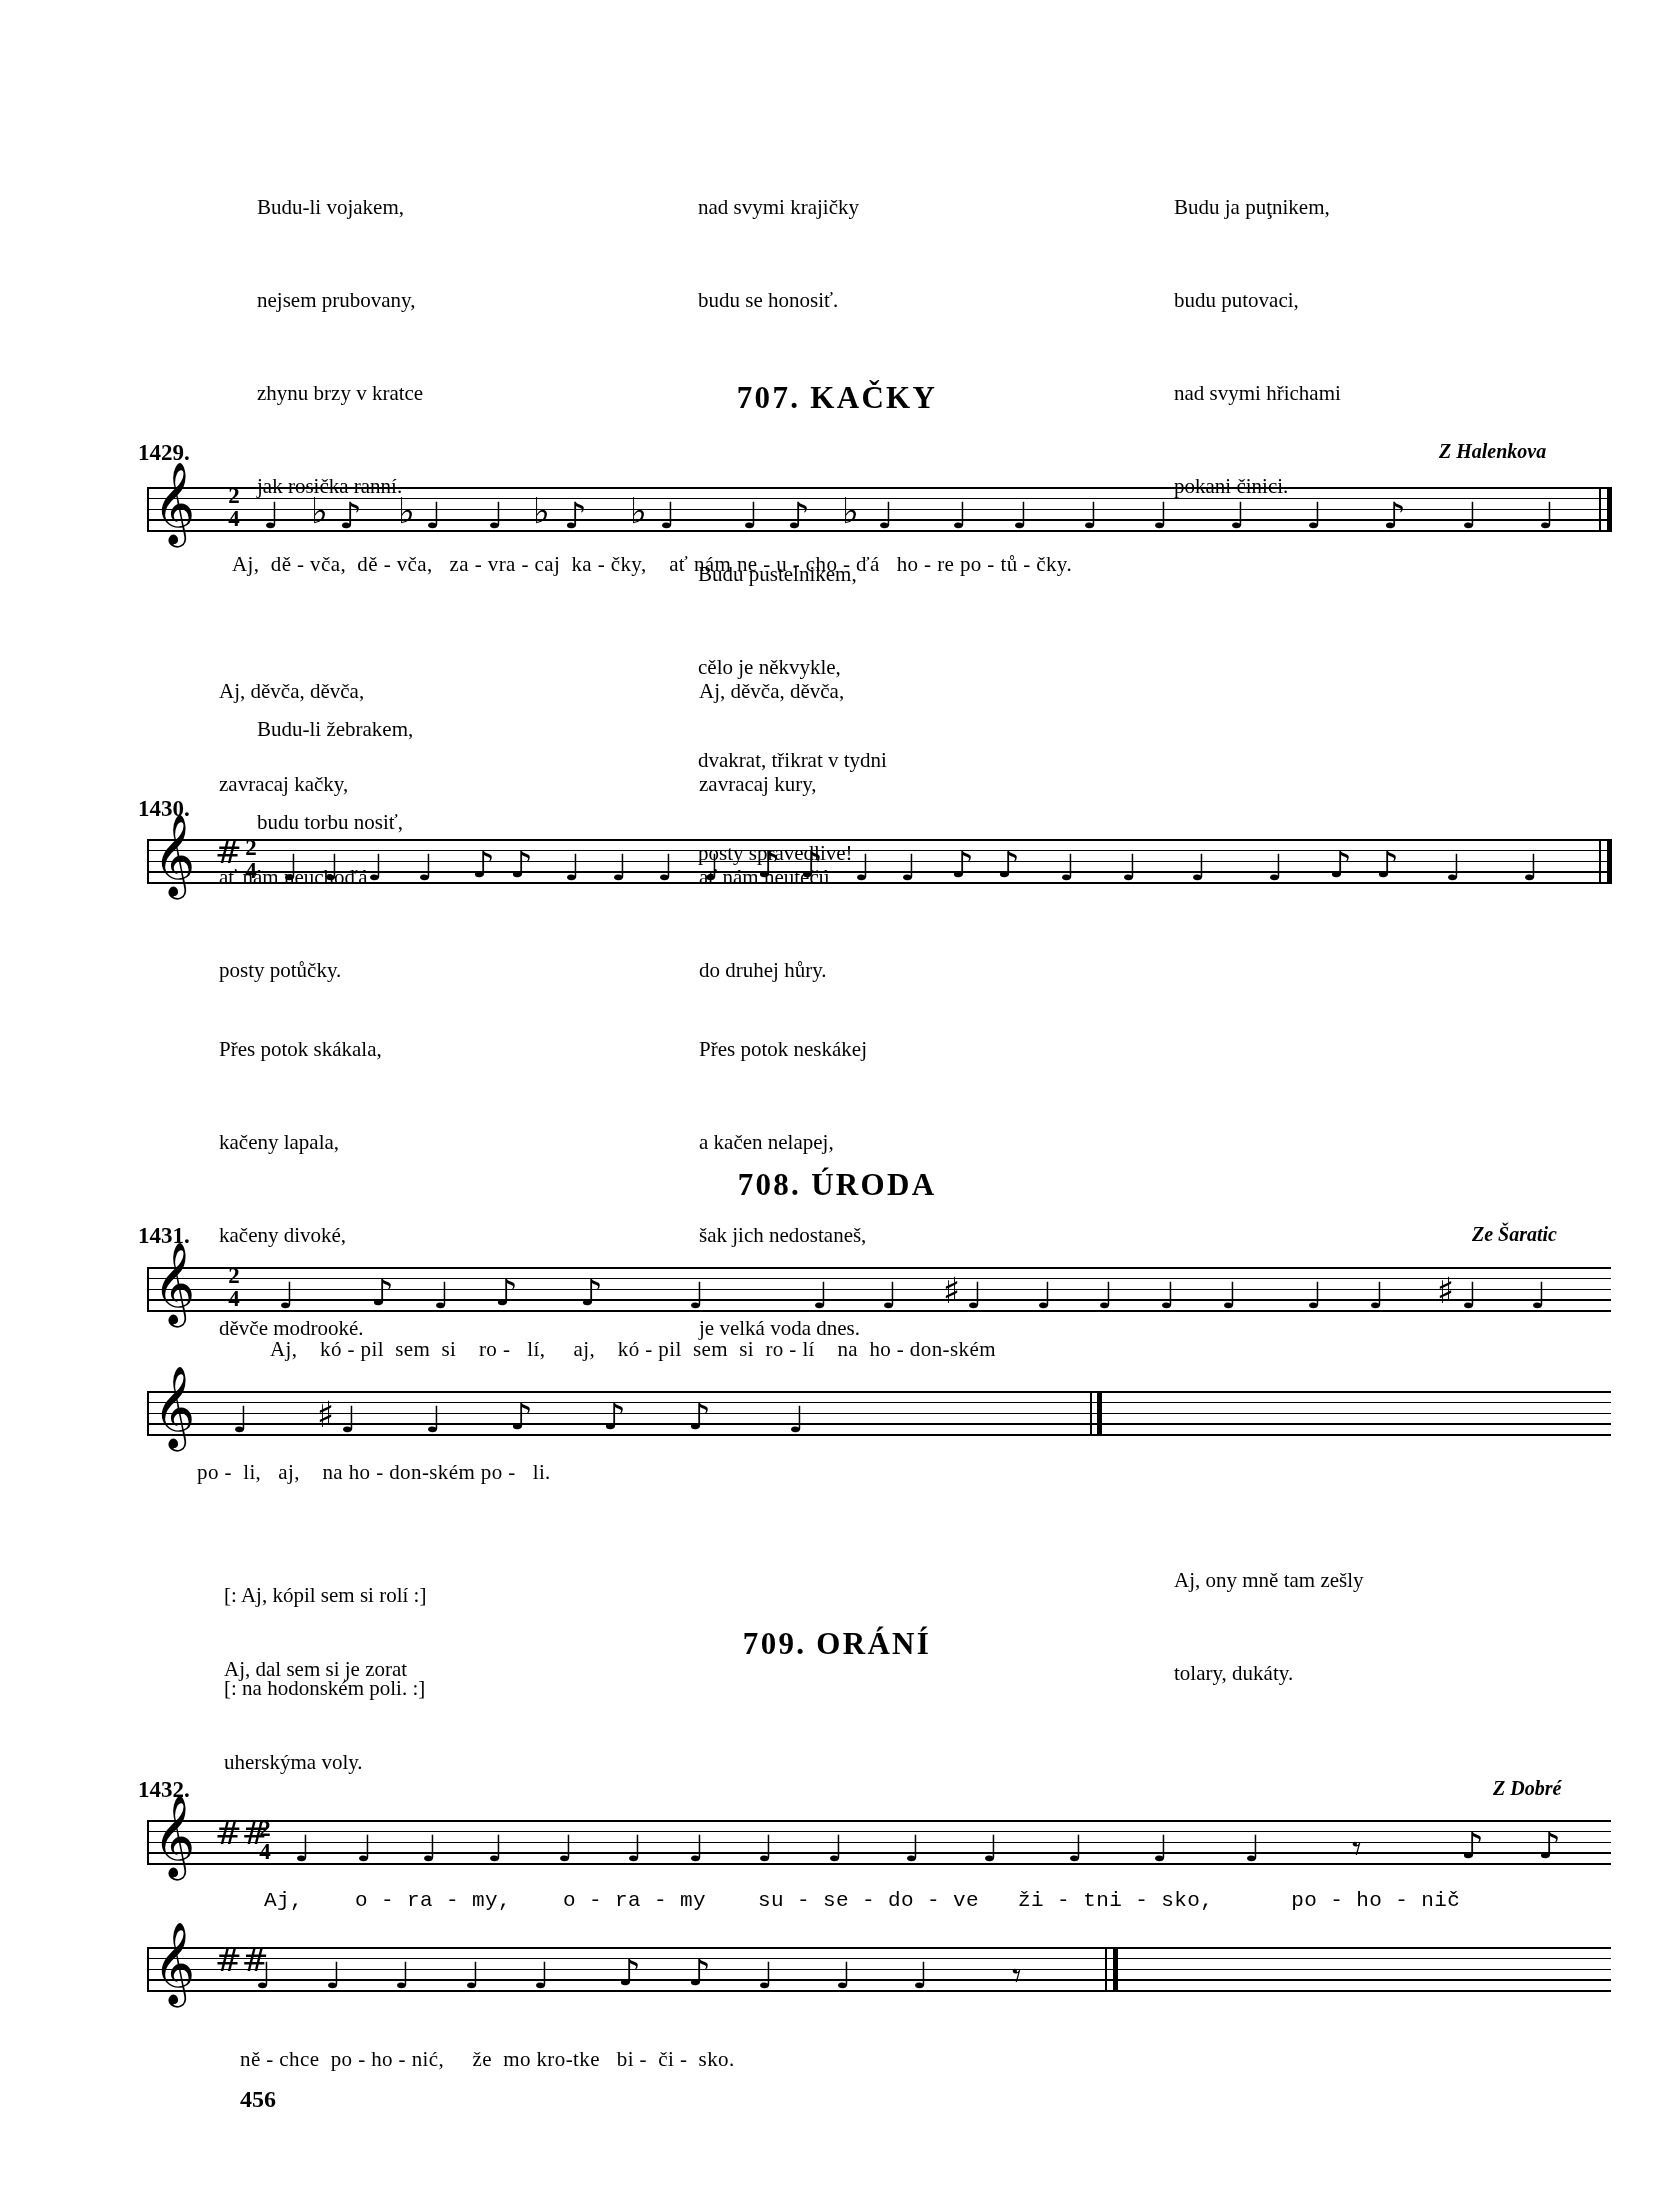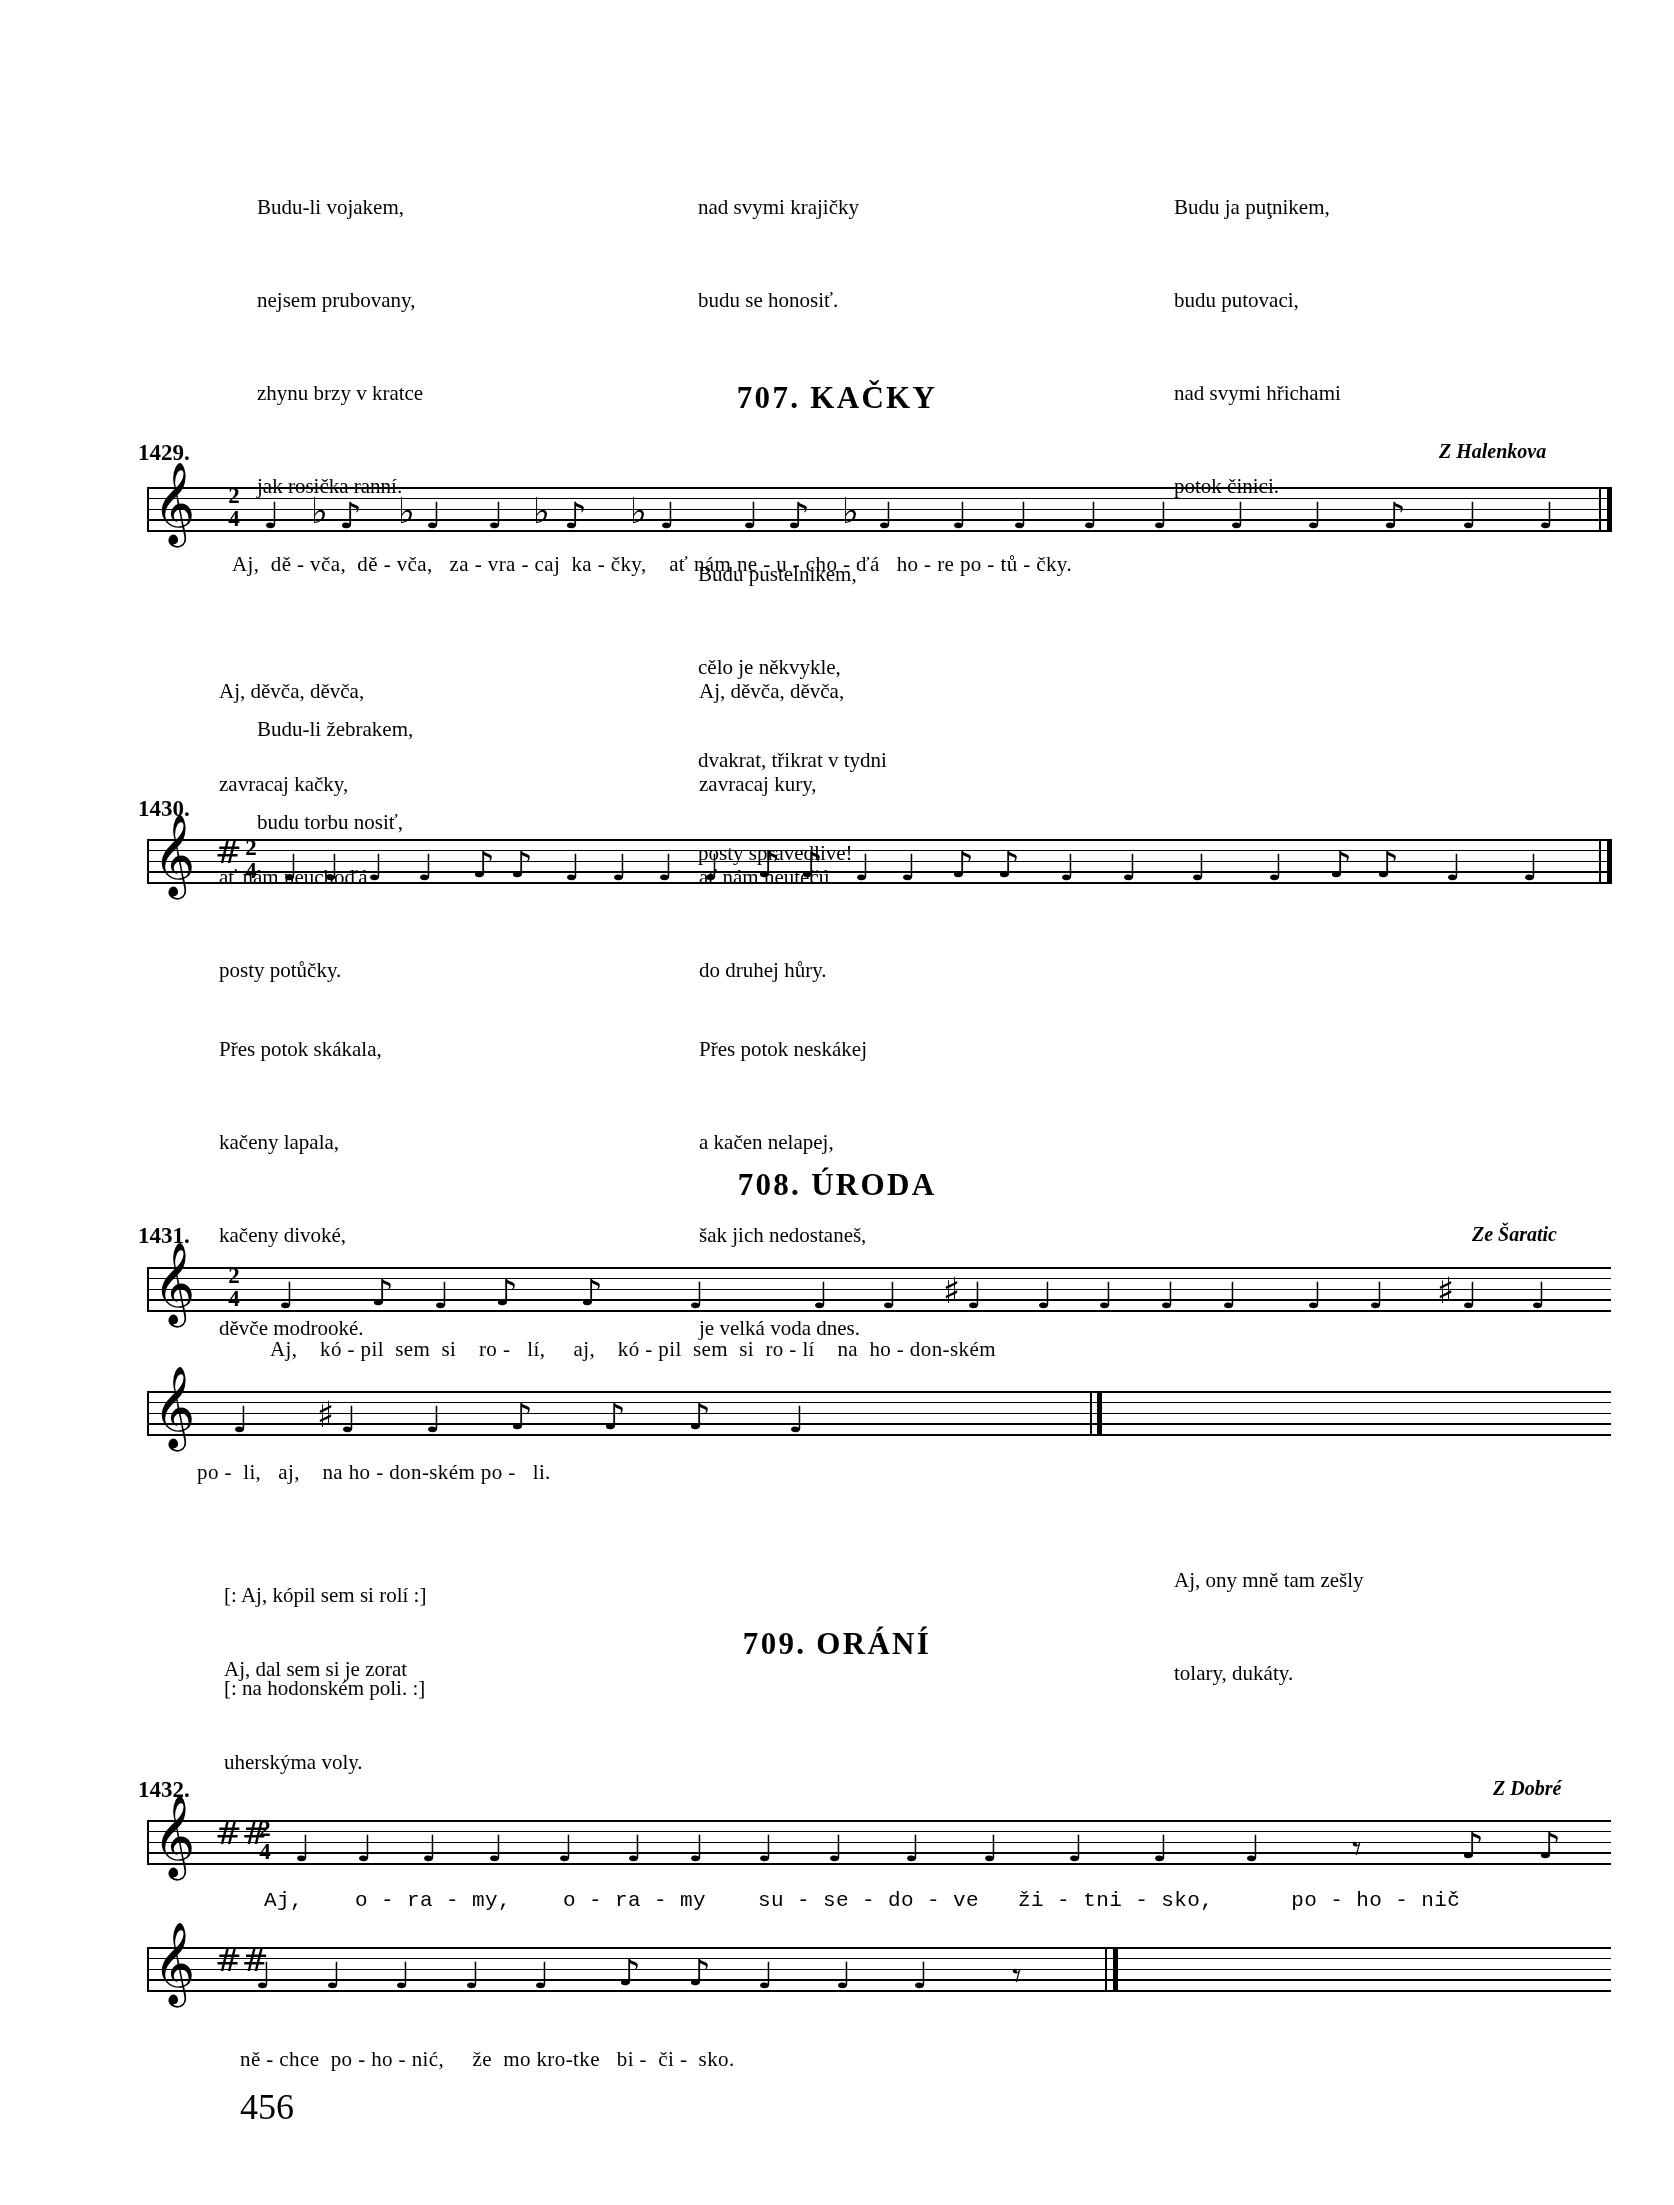--- a/index.html
+++ b/index.html
@@ -128,22 +128,22 @@
     font-size: 21px;
     font-family: "Liberation Serif", serif;
     white-space: pre;
     letter-spacing: 0.4px;
   }
 
   .page-number {
     position: absolute;
     left: 240px;
     top: 2086px;
-    font-size: 36px;
-    font-weight: normal;
+    font-size: 24px;
+    font-weight: bold;
     font-family: "Liberation Serif", serif;
   }
 </style>
 </head>
 <body>
 
 <div class="page">
 
   <div class="verse-col" style="left:215px; top:68px;margin-left:42px;">
     <span class="stanza" style="display:block;">
@@ -169,21 +169,21 @@
       <span class="line">dvakrat, třikrat v tydni</span>
       <span class="line">posty spravedlive!</span>
     </span>
   </div>
 
   <div class="verse-col" style="left:1174px; top:68px;">
     <span class="stanza" style="display:block;">
       <span class="line">Budu ja puţnikem,</span>
       <span class="line">budu putovaci,</span>
       <span class="line">nad svymi hřichami</span>
-      <span class="line">potok činici.</span>
+      <span class="line">pokani činici.</span>
     </span>
   </div>
 
   <div class="song-title" style="top:380px;">707. KAČKY</div>
   <div class="attrib" style="left:1439px; top:440px;">Z Halenkova</div>
 
   <div class="tune-no" style="left:138px; top:440px;">1429.</div>
   <div class="system" style="left:147px; top:487px; width:1464px;">
     <div class="staff-lines">
         <i></i>

